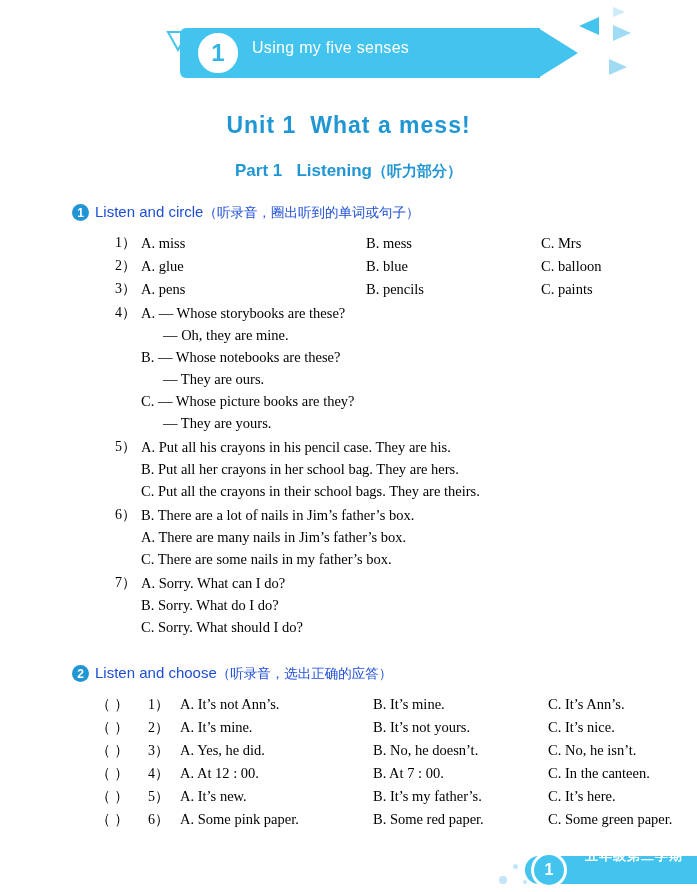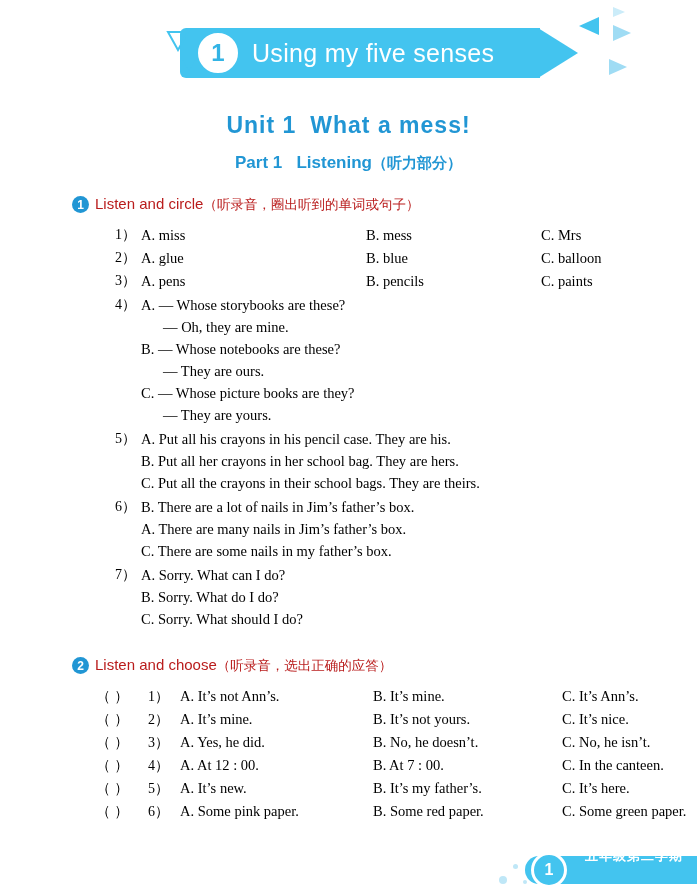--- a/index.html
+++ b/index.html
@@ -68,21 +68,21 @@
     font-family: "Liberation Sans", sans-serif;
     font-size: 24px;
     font-weight: bold;
     color: #33b4e5;
   }
   .module-title {
     position: absolute;
     left: 252px;
     top: 39px;
     font-family: "Liberation Sans", sans-serif;
-    font-size: 25px;
+    font-size: 16px;
     color: #ffffff;
     letter-spacing: 0.3px;
   }
   .tri-outline {
     position: absolute;
   }
 
   
   .unit-title {
     text-align: center;
@@ -93,21 +93,21 @@
     margin-top: 12px;
     letter-spacing: 1px;
   }
   .unit-title .gap { display:inline-block; width: 14px; }
   .part-title {
     text-align: center;
     font-family: "Liberation Sans", sans-serif;
     font-size: 17px;
     font-weight: bold;
     color: #2196d4;
-    margin-top: 14px;
+    margin-top: 22px;
   }
   .part-title .cn {
     font-family: "DejaVu Sans", sans-serif;
     font-size: 15px;
     font-weight: bold;
   }
 
   
   .section {
     margin-top: 22px;
@@ -127,21 +127,21 @@
     font-size: 12px;
     font-weight: bold;
     display: flex;
     align-items: center;
     justify-content: center;
   }
   .sec-head {
     padding-left: 27px;
     font-family: "Liberation Sans", sans-serif;
     font-size: 15px;
-    color: #b91c1c;
+    color: #1d4ed8;
   }
   .sec-head .cn {
     font-family: "DejaVu Sans", sans-serif;
     font-size: 13.5px;
   }
 
   
   .qlist {
     margin-top: 10px;
     padding-left: 28px;
@@ -189,21 +189,21 @@
     letter-spacing: 0;
     font-size: 14.5px;
   }
   .b-num {
     width: 32px;
     flex: none;
     font-size: 14px;
   }
   .b-a { width: 193px; flex: none; }
   .b-b { width: 175px; flex: none; }
-  .b-c { flex: 1; margin-left: 14px; }
+  .b-c { flex: 1; }
 
   
   .footer {
     position: absolute;
     left: 0;
     bottom: 0;
     width: 697px;
     height: 40px;
   }
   .footer-bar {

